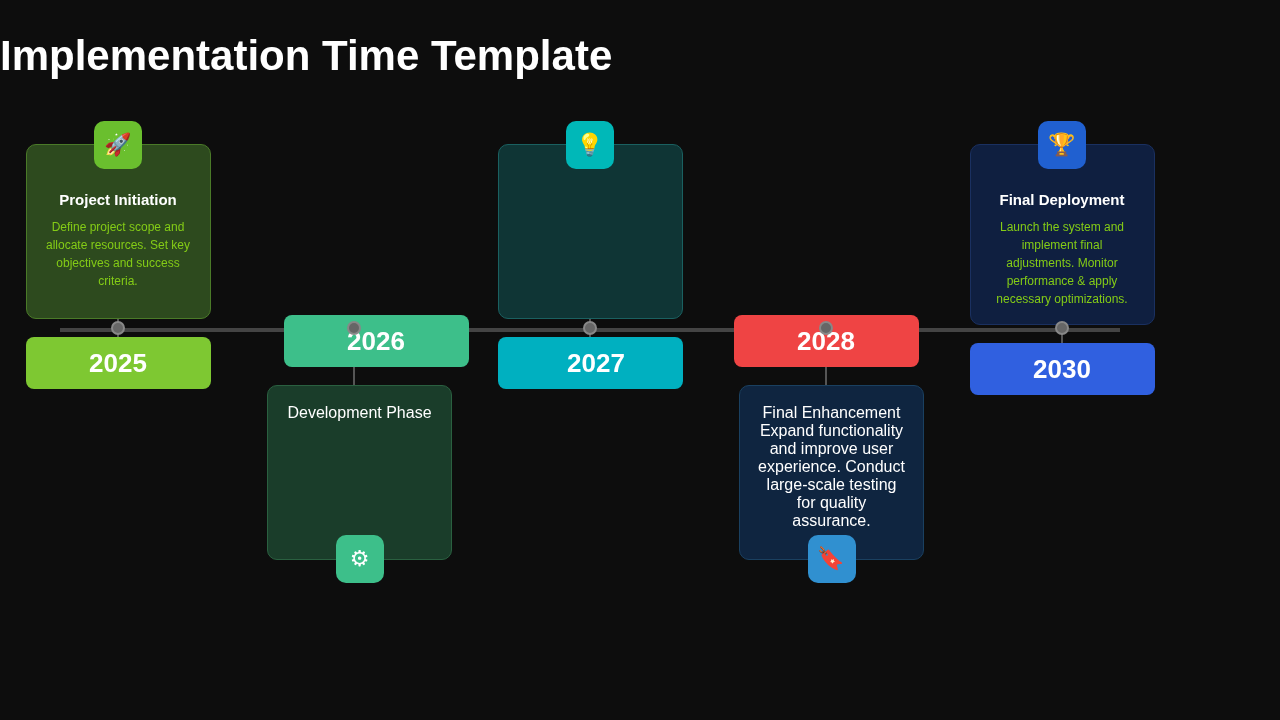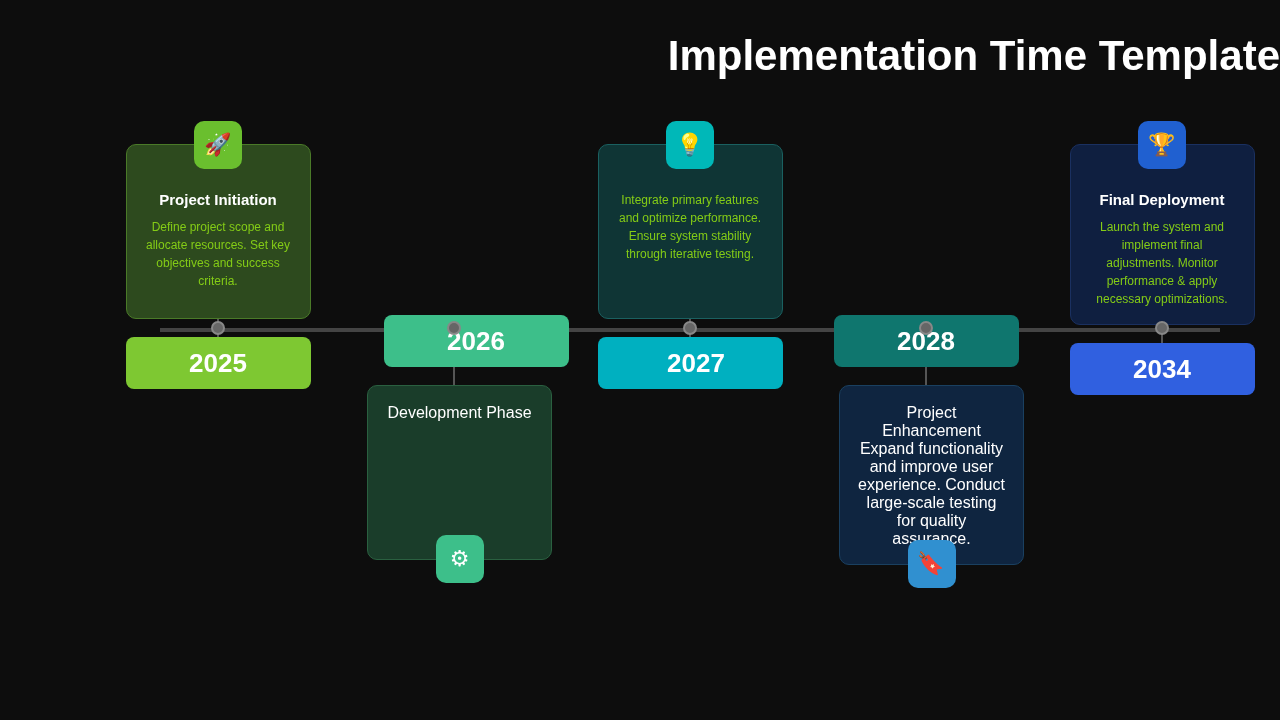--- a/index.html
+++ b/index.html
@@ -11,21 +11,21 @@
       font-family: 'Segoe UI', Arial, sans-serif;
       color: #fff;
     }
 
     .page {
       width: 1280px;
       height: 528px;
       position: relative;
       display: flex;
       flex-direction: column;
-      align-items: flex-end;
+      align-items: flex-start;
     }
 
     .title {
       font-size: 42px;
       font-weight: 700;
       color: #fff;
       text-align: center;
       margin-top: 32px;
       margin-bottom: 30px;
     }
@@ -133,21 +133,21 @@
       font-size: 26px;
       font-weight: 700;
       color: #fff;
       position: relative;
       z-index: 2;
     }
 
     .bar-green { background: #7ec832; }
     .bar-green2 { background: #3dbf8a; margin-left: 44px; }
     .bar-teal { background: #00b0c0; padding-left: 12px; }
-    .bar-blue-mid { background: #0f766e; }
+    .bar-blue-mid { background: #ef4444; }
     .bar-blue { background: #3060e0; }
 
     
     .bottom-card {
       width: 185px;
       min-height: 175px;
       border-radius: 10px;
       padding: 18px 16px 16px;
       text-align: center;
       position: relative;
@@ -249,48 +249,47 @@
           <div class="icon-badge-bottom badge-green2">⚙</div>
         </div>
       </div>
 
       <div class="col">
         <div class="timeline-dot"></div>
         <div style="height:30px"></div>
         <div class="top-card card-teal" style="margin-top:4px;">
           <div class="icon-badge badge-teal">💡</div>
           <div style="height:28px"></div>
-          <div class="card-text">Integrate primary features and optimize performance. Ensure system stability through iterative testing.</div>
         </div>
         <div class="connector-line-down"></div>
         <div class="year-bar bar-teal">2027</div>
         <div style="flex:1"></div>
       </div>
 
       <div class="col">
         <div class="timeline-dot"></div>
         <div style="height: 205px;"></div>
         <div class="year-bar bar-blue-mid">2028</div>
         <div class="connector-line-down"></div>
         <div class="bottom-card card-blue-mid">
-          <div class="card-title">Project Enhancement</div>
+          <div class="card-title">Final Enhancement</div>
           <div class="card-text">Expand functionality and improve user experience. Conduct large-scale testing for quality assurance.</div>
           <div class="icon-badge-bottom badge-blue-mid">🔖</div>
         </div>
       </div>
 
       <div class="col">
         <div class="timeline-dot"></div>
         <div style="height:30px"></div>
         <div class="top-card card-blue-dark" style="margin-top:4px;">
           <div class="icon-badge badge-blue">🏆</div>
           <div style="height:28px"></div>
           <div class="card-title">Final Deployment</div>
           <div class="card-text">Launch the system and implement final adjustments. Monitor performance &amp; apply necessary optimizations.</div>
         </div>
         <div class="connector-line-down"></div>
-        <div class="year-bar bar-blue">2034</div>
+        <div class="year-bar bar-blue">2030</div>
         <div style="flex:1"></div>
       </div>
 
     </div>
   </div>
 </div>
 
 </body></html>

